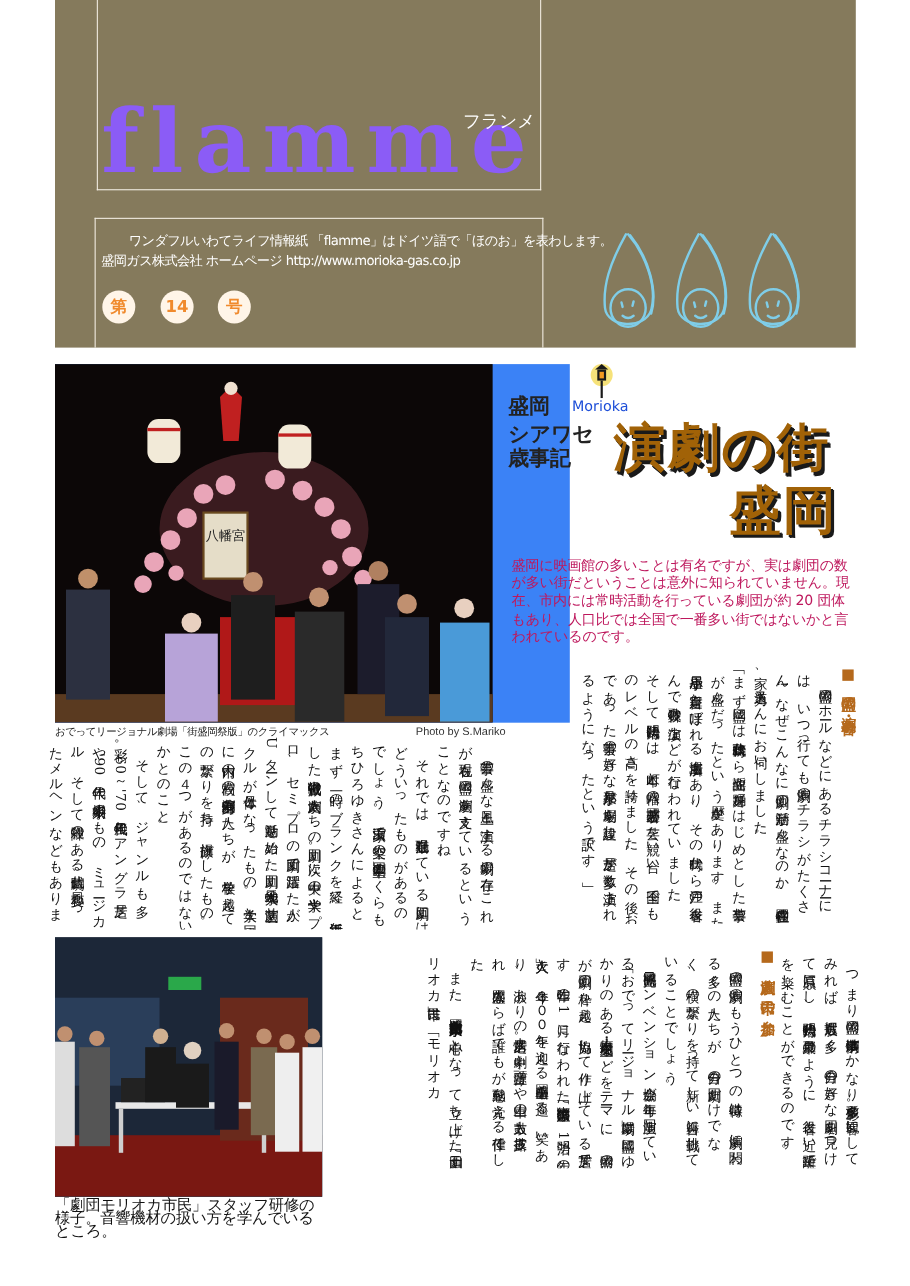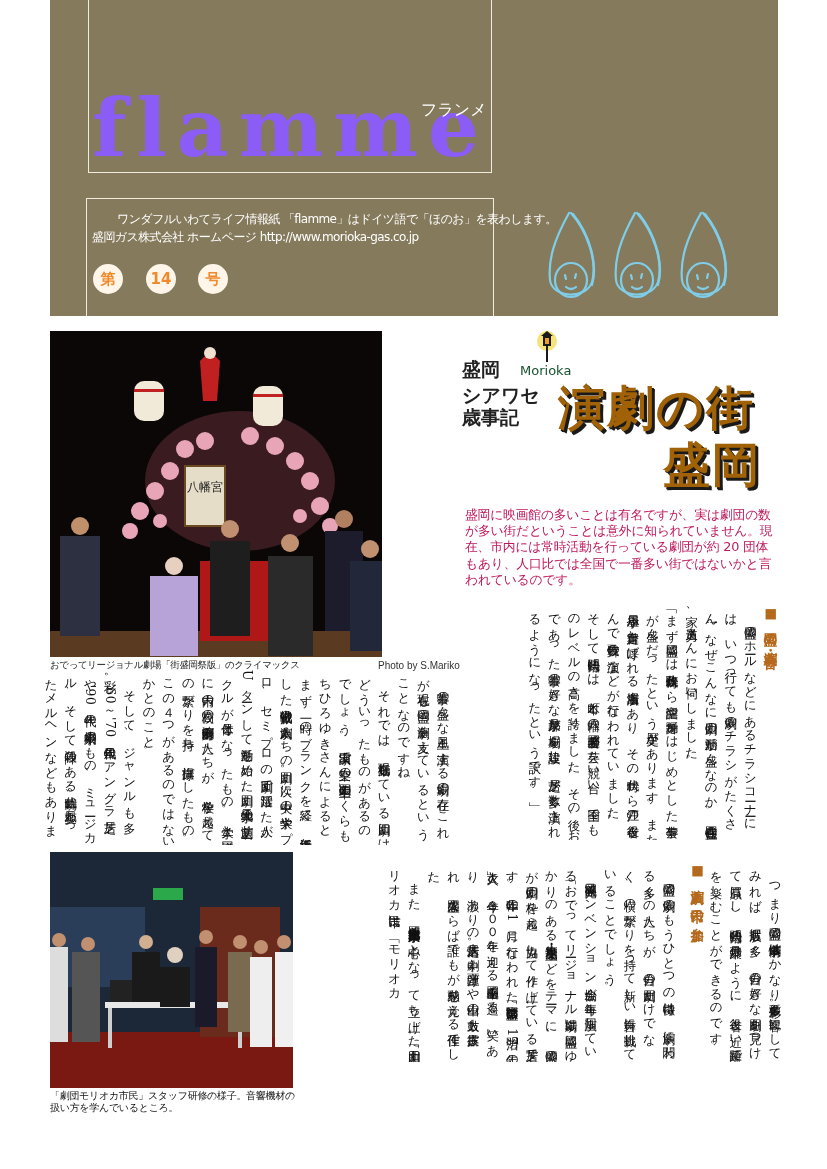--- a/index.html
+++ b/index.html
@@ -11,41 +11,41 @@
   .header { left:50px; top:0; width:728px; height:316px; background:#857a5c; }
   .title-frame { left:88px; top:0; width:404px; height:173px; border-left:1.5px solid #f1ece0; border-right:1.5px solid #f1ece0; border-bottom:1.5px solid #f1ece0; box-sizing:border-box; }
   .logo { left:92px; top:88px; font-family:"DejaVu Serif", serif; font-weight:bold; font-size:80px; color:#8b5cf6; letter-spacing:10px; line-height:1; }
   .logo-kana { left:421px; top:100px; font-family:"DejaVu Sans", sans-serif; font-size:16px; color:#ffffff; }
   .info-frame { left:86px; top:198px; width:408px; height:118px; border-top:1.5px solid #f1ece0; border-left:1.5px solid #f1ece0; border-right:1.5px solid #f1ece0; box-sizing:border-box; }
   .info-line { left:92px; font-family:"DejaVu Sans", sans-serif; font-size:12px; color:#ffffff; white-space:nowrap; letter-spacing:-0.6px; }
   .issue-badge { width:30px; height:30px; border-radius:50%; background:#fff5e8; color:#f08a2c; font-family:"DejaVu Sans", sans-serif; font-weight:bold; font-size:15px; text-align:center; line-height:30px; top:264px; }
   .flames { left:540px; top:200px; width:200px; height:110px; }
 
   
-  .photo1 { left:50px; top:331px; width:332px; height:326px; background:#f0abfc; overflow:hidden; }
+  .photo1 { left:50px; top:331px; width:468px; height:326px; background:#3b82f6; overflow:hidden; }
   .photo1-caption { left:50px; top:659px; font-family:"DejaVu Sans", sans-serif; font-size:9.5px; color:#222; white-space:nowrap; letter-spacing:-0.4px; }
   .photo1-credit { left:378px; top:660px; font-family:Liberation Sans, sans-serif; font-size:10px; color:#333; white-space:nowrap; }
 
   .kicker { font-family:"DejaVu Sans", sans-serif; font-weight:bold; font-size:19px; color:#222; line-height:22px; white-space:nowrap; }
-  .morioka { left:520px; top:363px; font-family:"DejaVu Sans", sans-serif; font-size:13px; color:#14532d; }
+  .morioka { left:520px; top:363px; font-family:"DejaVu Sans", sans-serif; font-size:13px; color:#1d4ed8; }
   .lamp { left:536px; top:330px; width:22px; height:32px; }
   .headline { font-family:"DejaVu Sans", sans-serif; font-weight:bold; font-size:47px; color:#a16207; line-height:56px; white-space:nowrap;
               text-shadow:2px 2px 0 #1a1a1a, 3px 3px 0 #1a1a1a; letter-spacing:2px; }
   .lead { left:465px; top:507px; width:310px; font-family:"DejaVu Sans", sans-serif; font-size:12.8px; line-height:16.2px; color:#be185d; letter-spacing:-0.2px; }
 
   
   .vcol { writing-mode:vertical-rl; font-family:"DejaVu Serif", serif; font-size:12.4px; line-height:19.6px; color:#111; letter-spacing:0.5px; overflow:hidden; }
   .vcol p { margin:0; text-indent:1em; }
   .vcol p.noindent { text-indent:0; }
   .sec-head { color:#b5691c; font-family:"DejaVu Sans", sans-serif; font-weight:bold; font-size:13.5px; letter-spacing:1px; }
   .sec-head .sq { color:#b5691c; }
 
   
   .photo2 { left:50px; top:852px; width:243px; height:236px; background:#1d2a3a; overflow:hidden; }
-  .photo2-caption { left:50px; top:1090px; width:245px; font-family:"DejaVu Sans", sans-serif; font-size:10px; line-height:12px; color:#111; letter-spacing:-0.3px; }
+  .photo2-caption { left:50px; top:1090px; width:245px; font-family:"DejaVu Sans", sans-serif; font-size:14px; line-height:12px; color:#111; letter-spacing:-0.3px; }
 </style>
 </head>
 <body>
 
 <div class="abs header"></div>
 <div class="abs title-frame"></div>
 <div class="abs logo">flamme</div>
 <div class="abs logo-kana">フランメ</div>
 <div class="abs info-frame"></div>
 <div class="abs info-line" style="top:211px;margin-left:25px;">ワンダフルいわてライフ情報紙 「flamme」はドイツ語で「ほのお」を表わします。</div>

